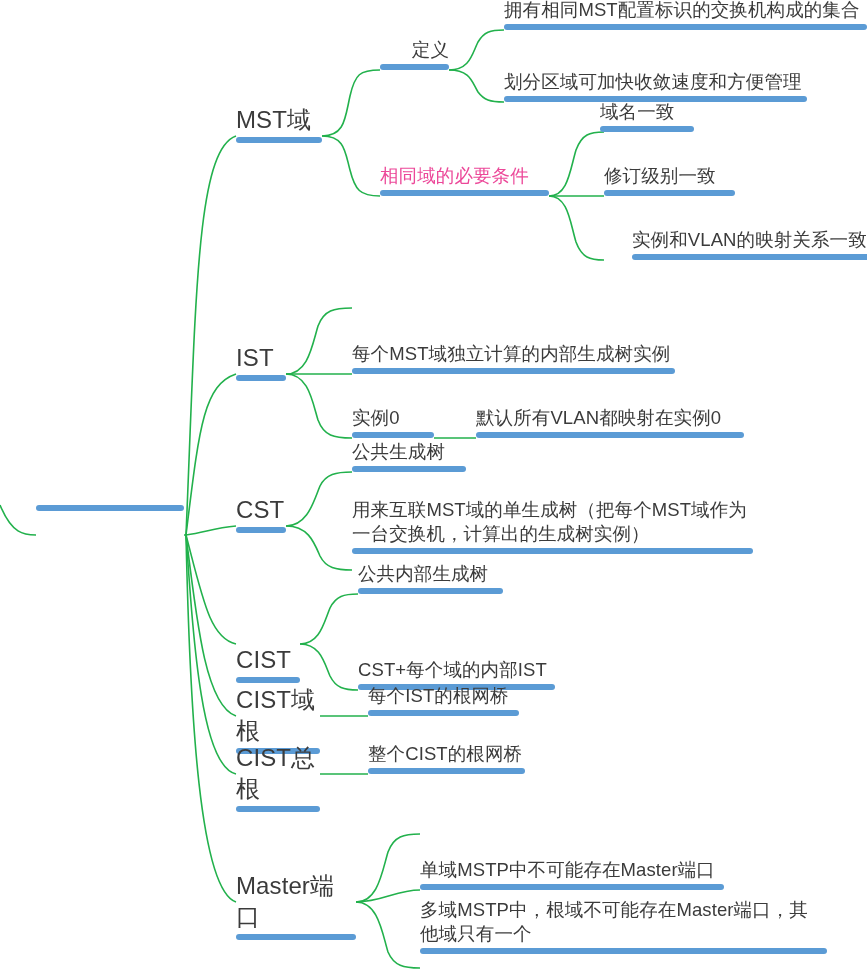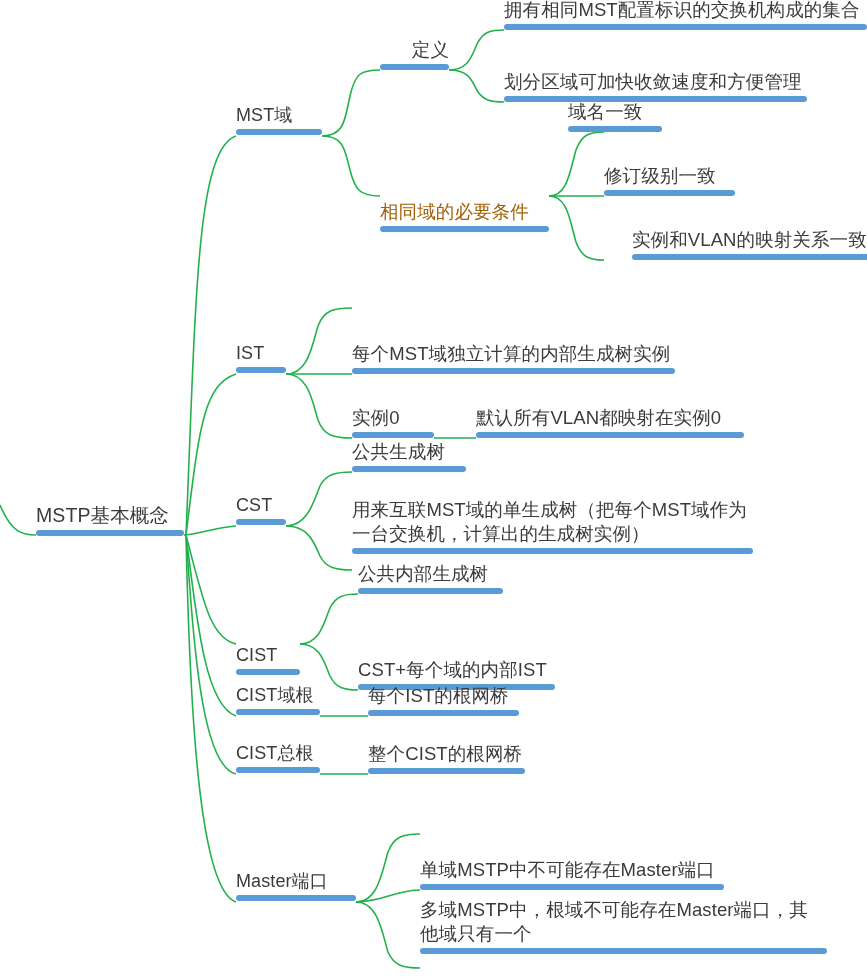--- a/index.html
+++ b/index.html
@@ -40,21 +40,21 @@
   }
   .node .bar {
     display: block;
     height: 6px;
     border-radius: 3px;
     background: #5b9bd5;
     margin-top: 2px;
   }
   
   .lv0 .label { font-size: 19.5px; }
-  .lv1 .label { font-size: 18px; }
+  .lv1 .label { font-size: 24px; }
   .lv2 .label { font-size: 18.5px; }
   .lv3 .label { font-size: 18.5px; }
 </style>
 </head>
 <body>
 
 <div id="canvas" style="background: rgb(255, 255, 255);">
 
   <svg id="edges" viewBox="0 0 867 979" xmlns="http://www.w3.org/2000/svg">
     <g fill="none" stroke="#22b14c" stroke-width="1.6">
@@ -102,21 +102,20 @@
       <path d="M 320 716 C 340 716 350 716 368 716"></path>
       <path d="M 320 774 C 340 774 350 774 368 774"></path>
 
       <path d="M 356 902 C 378 902 382 872 388 852 C 394 836 404 834 420 834"></path>
       <path d="M 356 902 C 382 902 396 890 420 890"></path>
       <path d="M 356 902 C 378 902 382 932 388 952 C 394 966 404 968 420 968"></path>
     </g>
   </svg>
 
   <div class="node lv0" style="left:36px; top:503px; width:148px;">
-    <span class="label" style="color: rgb(59, 59, 59);">MSTP基本概念</span>
     <span class="bar" style="width: 148px; background: rgb(91, 155, 213);"></span>
   </div>
 
   <div class="node lv1" style="left:236px; top:104px; width:86px;">
     <span class="label" style="color: rgb(59, 59, 59);">MST域</span>
     <span class="bar" style="width: 86px; background: rgb(91, 155, 213);"></span>
   </div>
 
   <div class="node lv2" style="left:380px; top:38px; width:69px;text-align:right;">
     <span class="label" style="color: rgb(59, 59, 59);">定义</span>
@@ -127,25 +126,25 @@
     <span class="label" style="color: rgb(59, 59, 59);">拥有相同MST配置标识的交换机构成的集合</span>
     <span class="bar" style="width: 363px; background: rgb(91, 155, 213);"></span>
   </div>
 
   <div class="node lv3" style="left:504px; top:70px; width:303px;">
     <span class="label" style="color: rgb(59, 59, 59);">划分区域可加快收敛速度和方便管理</span>
     <span class="bar" style="width: 303px; background: rgb(91, 155, 213);"></span>
   </div>
 
   <div class="node lv2" style="left:380px; top:164px; width:169px;">
-    <span class="label" style="color: #a16207; margin-top: 36px;">相同域的必要条件</span>
+    <span class="label" style="color: #ec4899;">相同域的必要条件</span>
     <span class="bar" style="width: 169px; background: rgb(91, 155, 213);"></span>
   </div>
 
-  <div class="node lv3" style="left:568px; top:100px; width:94px;">
+  <div class="node lv3" style="left:600px; top:100px; width:94px;">
     <span class="label" style="color: rgb(59, 59, 59);">域名一致</span>
     <span class="bar" style="width: 94px; background: rgb(91, 155, 213);"></span>
   </div>
 
   <div class="node lv3" style="left:604px; top:164px; width:131px;">
     <span class="label" style="color: rgb(59, 59, 59);">修订级别一致</span>
     <span class="bar" style="width: 131px; background: rgb(91, 155, 213);"></span>
   </div>
 
   <div class="node lv3" style="left:604px; top:228px; width:243px;margin-left:28px;">

